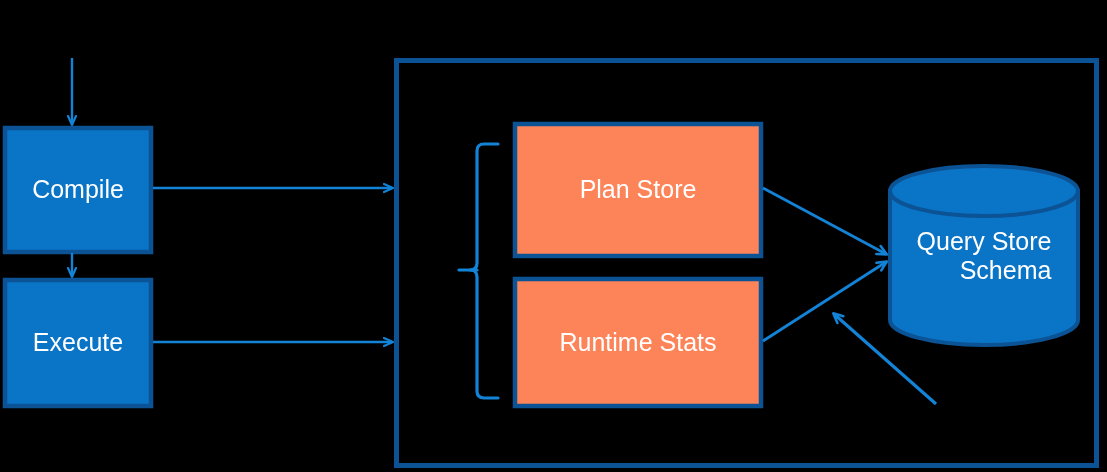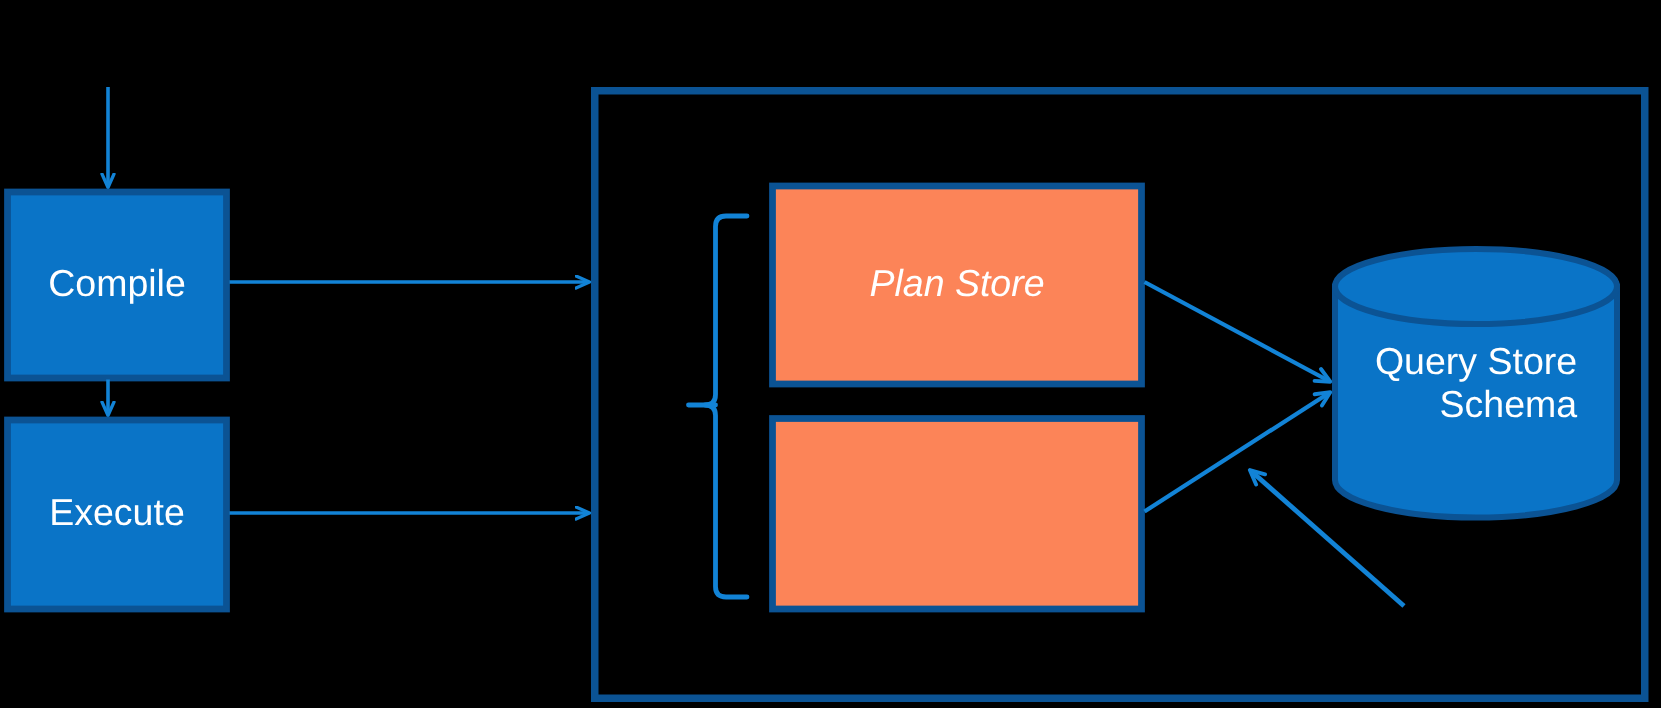--- a/index.html
+++ b/index.html
@@ -33,21 +33,21 @@
     line-height: 1.18;
     text-align: center;
     white-space: pre-line;
     display: flex;
     align-items: center;
     justify-content: center;
     pointer-events: none;
   }
   .lbl-compile  { left: 3px;   top: 126px; width: 150px; height: 128px; }
   .lbl-execute  { left: 3px;   top: 278px; width: 150px; height: 130px; border-radius: 30px; }
-  .lbl-planstore{ left: 513px; top: 122px; width: 250px; height: 136px; font-style: italic; }
+  .lbl-planstore{ left: 513px; top: 122px; width: 250px; height: 136px; }
   .lbl-runtime  { left: 513px; top: 277px; width: 250px; height: 131px; }
   .lbl-schema   { left: 890px; top: 196px; width: 188px; height: 120px; font-size: 25px; text-align: right; }
 </style>
 </head>
 <body>
 
 <div id="canvas">
 
   <svg class="svg-layer" viewBox="0 0 1107 472" xmlns="http://www.w3.org/2000/svg">
     <defs>
@@ -91,17 +91,18 @@
       <ellipse cx="984" cy="191" rx="94" ry="25" fill="#0A74C7" stroke="#0B5394" stroke-width="4"></ellipse>
     </g>
   </svg>
 
   <div class="node-label lbl-compile">Compile</div>
 
   <div class="node-label lbl-execute">Execute</div>
 
   <div class="node-label lbl-planstore">Plan Store</div>
 
+  <div class="node-label lbl-runtime">Runtime Stats</div>
 
   <div class="node-label lbl-schema">Query Store
 Schema</div>
 
 </div>
 
 </body></html>

